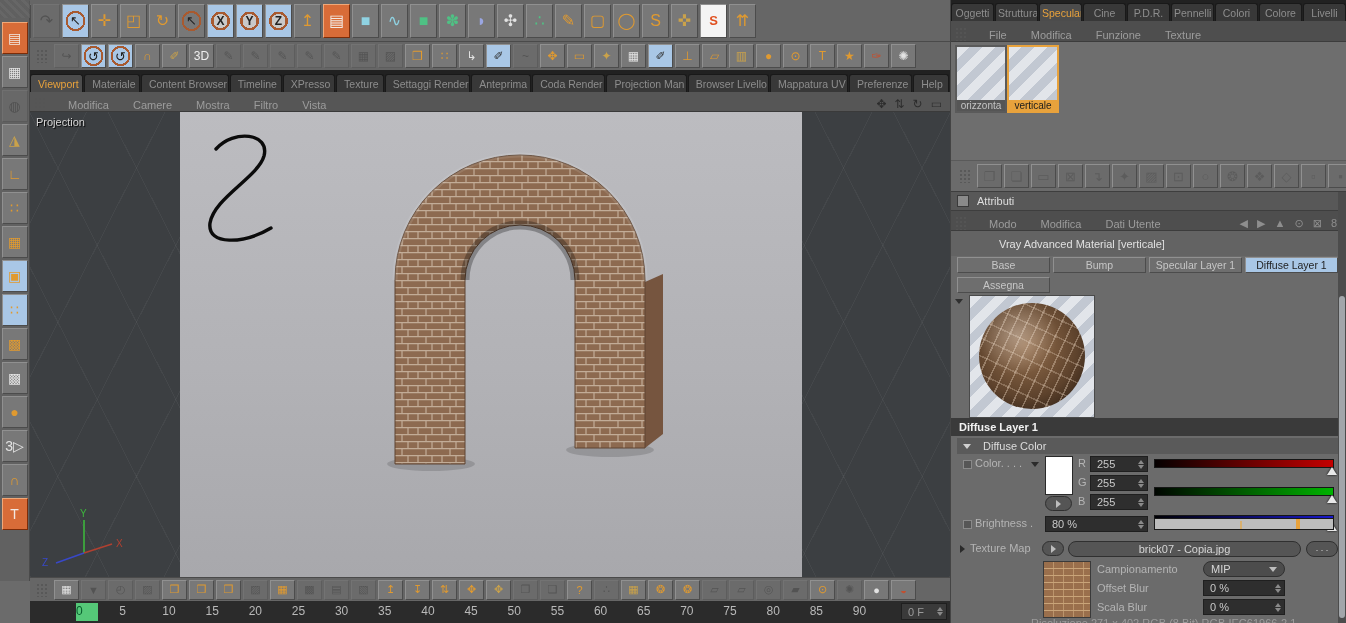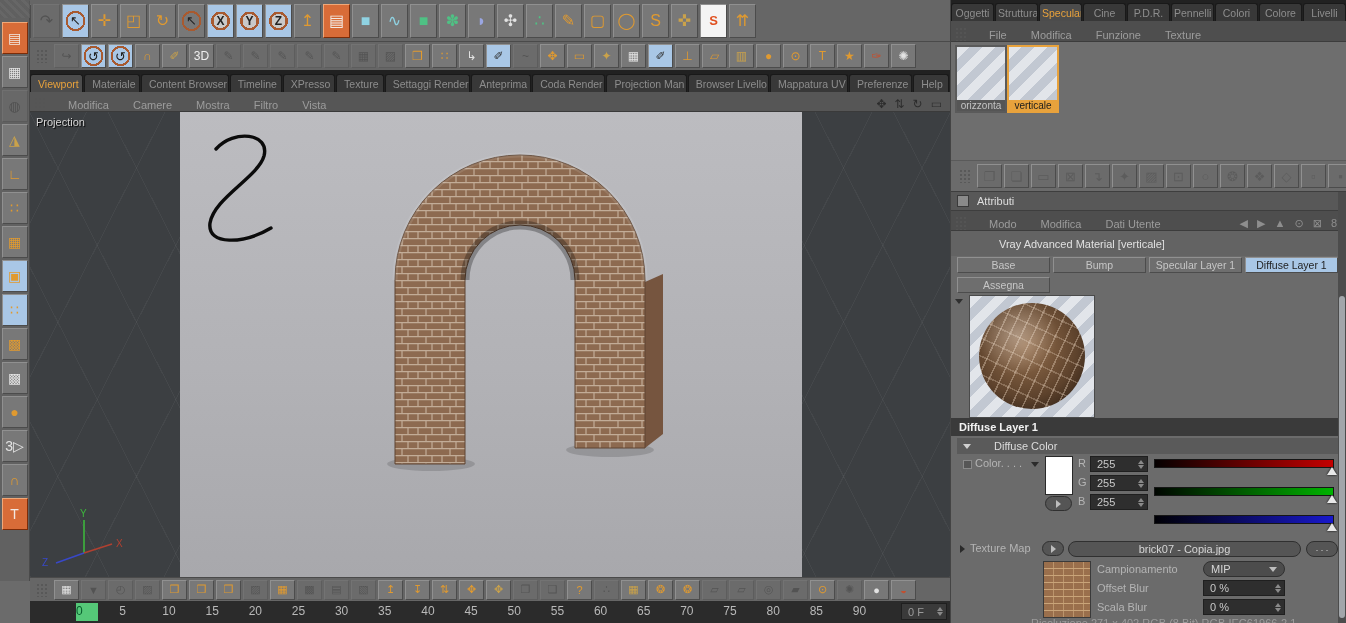--- a/index.html
+++ b/index.html
@@ -429,21 +429,21 @@
   <div class="abs stripes" style="left:18px;top:295px;width:124px;height:121px;border:1px solid #4a4a4a">
     <div class="sphere-big" style="width:106px;height:106px;margin:7px auto 0"></div>
   </div>
 
   <div class="abs" style="left:0;top:418px;width:388px;height:18px;background:#3a3a3a;color:#f2f2f2;font-weight:bold;
               display:flex;align-items:center;padding-left:8px;box-sizing:border-box">
     <span>Diffuse Layer 1</span>
   </div>
 
   <div class="abs" style="left:6px;top:438px;width:382px;height:16px;background:#5a5a5a;color:#dcdcdc;
-              display:flex;align-items:center;gap:23px;padding-left:6px;box-sizing:border-box">
+              display:flex;align-items:center;gap:12px;padding-left:6px;box-sizing:border-box">
     <span class="tri-d" style="border-top-color:#d0d0d0"></span>
     <span>Diffuse Color</span>
   </div>
 
   <div class="abs" style="left:0;top:456px;width:396px;height:58px">
     <span class="chk abs" style="left:12px;top:4px"></span>
     <span class="abs label" style="left:24px;top:1px">Color. . . .</span>
     <span class="tri-d abs" style="left:80px;top:6px"></span>
     <div class="abs" style="left:94px;top:0;width:26px;height:37px;background:#fff;border:1px solid #2a2a2a"></div>
     <div class="abs pill" style="left:94px;top:40px;width:27px;height:15px;display:flex;align-items:center;justify-content:center">
@@ -480,20 +480,35 @@
       <span class="sparrows">
           <i class="u"></i>
           <i class="d"></i>
         </span>
     </div>
     <div class="abs slider blue" style="left:203px;top:41px;width:180px">
         <span class="mark"></span>
       </div>
   </div>
 
+  <div class="abs" style="left:0;top:516px;width:396px;height:18px">
+    <span class="chk abs" style="left:12px;top:4px"></span>
+    <span class="abs label" style="left:24px;top:1px">Brightness .</span>
+    <div class="abs spin" style="left:94px;top:0;width:103px;height:16px">
+      <span>80 %</span>
+      <span class="sparrows">
+          <i class="u"></i>
+          <i class="d"></i>
+        </span>
+    </div>
+    <div class="abs" style="left:203px;top:2px;width:180px;height:12px;background:#bdbdbd;border:1px solid #1a1a1a;box-sizing:border-box">
+      <span class="abs" style="left:79%;top:0;width:4px;height:10px;background:#e8a23c"></span>
+      <span class="abs" style="left:48%;top:2px;width:2px;height:8px;background:#d8b070"></span>
+    </div>
+  </div>
 
   <div class="abs" style="left:0;top:541px;width:396px;height:18px">
     <span class="tri-r abs" style="left:9px;top:4px;border-left-color:#2a2a2a"></span>
     <span class="abs label" style="left:19px;top:1px">Texture Map</span>
     <div class="abs pill" style="left:91px;top:0;width:22px;height:15px;border-radius:8px;display:flex;align-items:center;justify-content:center">
       <span class="tri-r" style="border-left-color:#bdbdbd"></span>
     </div>
     <div class="abs pill" style="left:117px;top:0;width:233px;height:16px;line-height:15px">
       <span>brick07 - Copia.jpg</span>
     </div>

